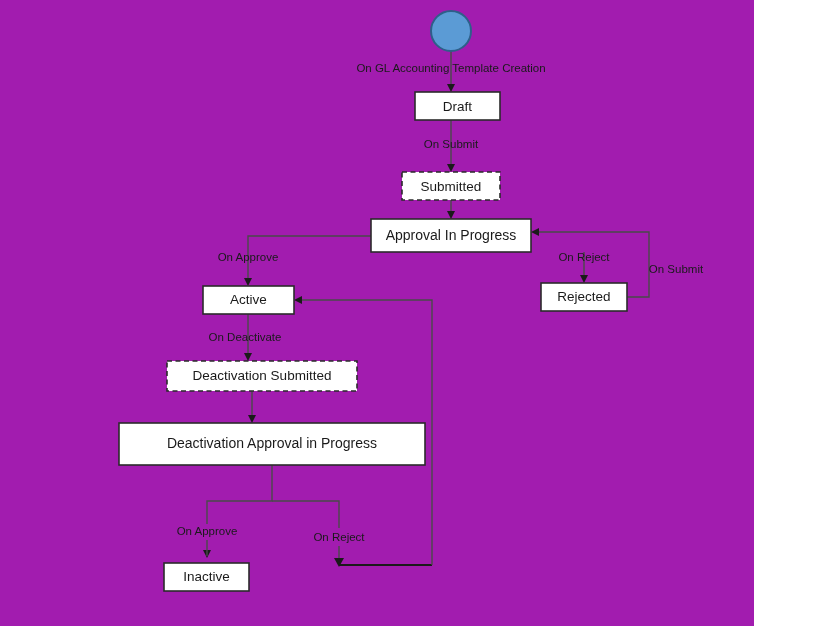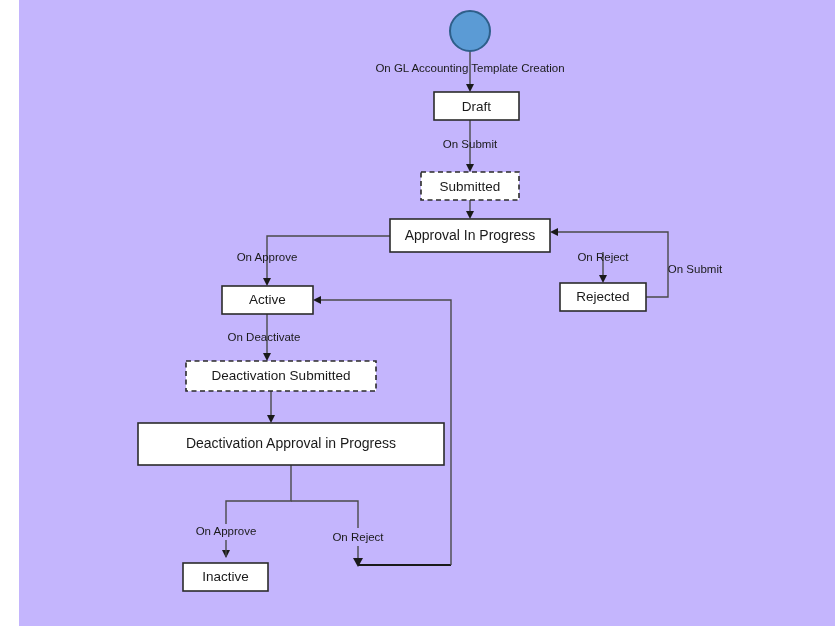--- a/index.html
+++ b/index.html
@@ -8,24 +8,23 @@
     background: #ffffff;
   }
   body {
     width: 835px;
     height: 626px;
     font-family: "Liberation Sans", sans-serif;
     overflow: hidden;
   }
   #diagram-root {
     position: relative;
-    width: 817px;
+    width: 754px;
     height: 626px;
-    background: #c4b5fd;
-    margin-left: 19px;
+    background: #a21caf;
   }
   svg#flow-svg {
     display: block;
     width: 835px;
     height: 626px;
   }
   .node-box {
     fill: #ffffff;
     stroke: #2b2b2b;
     stroke-width: 1.6;

